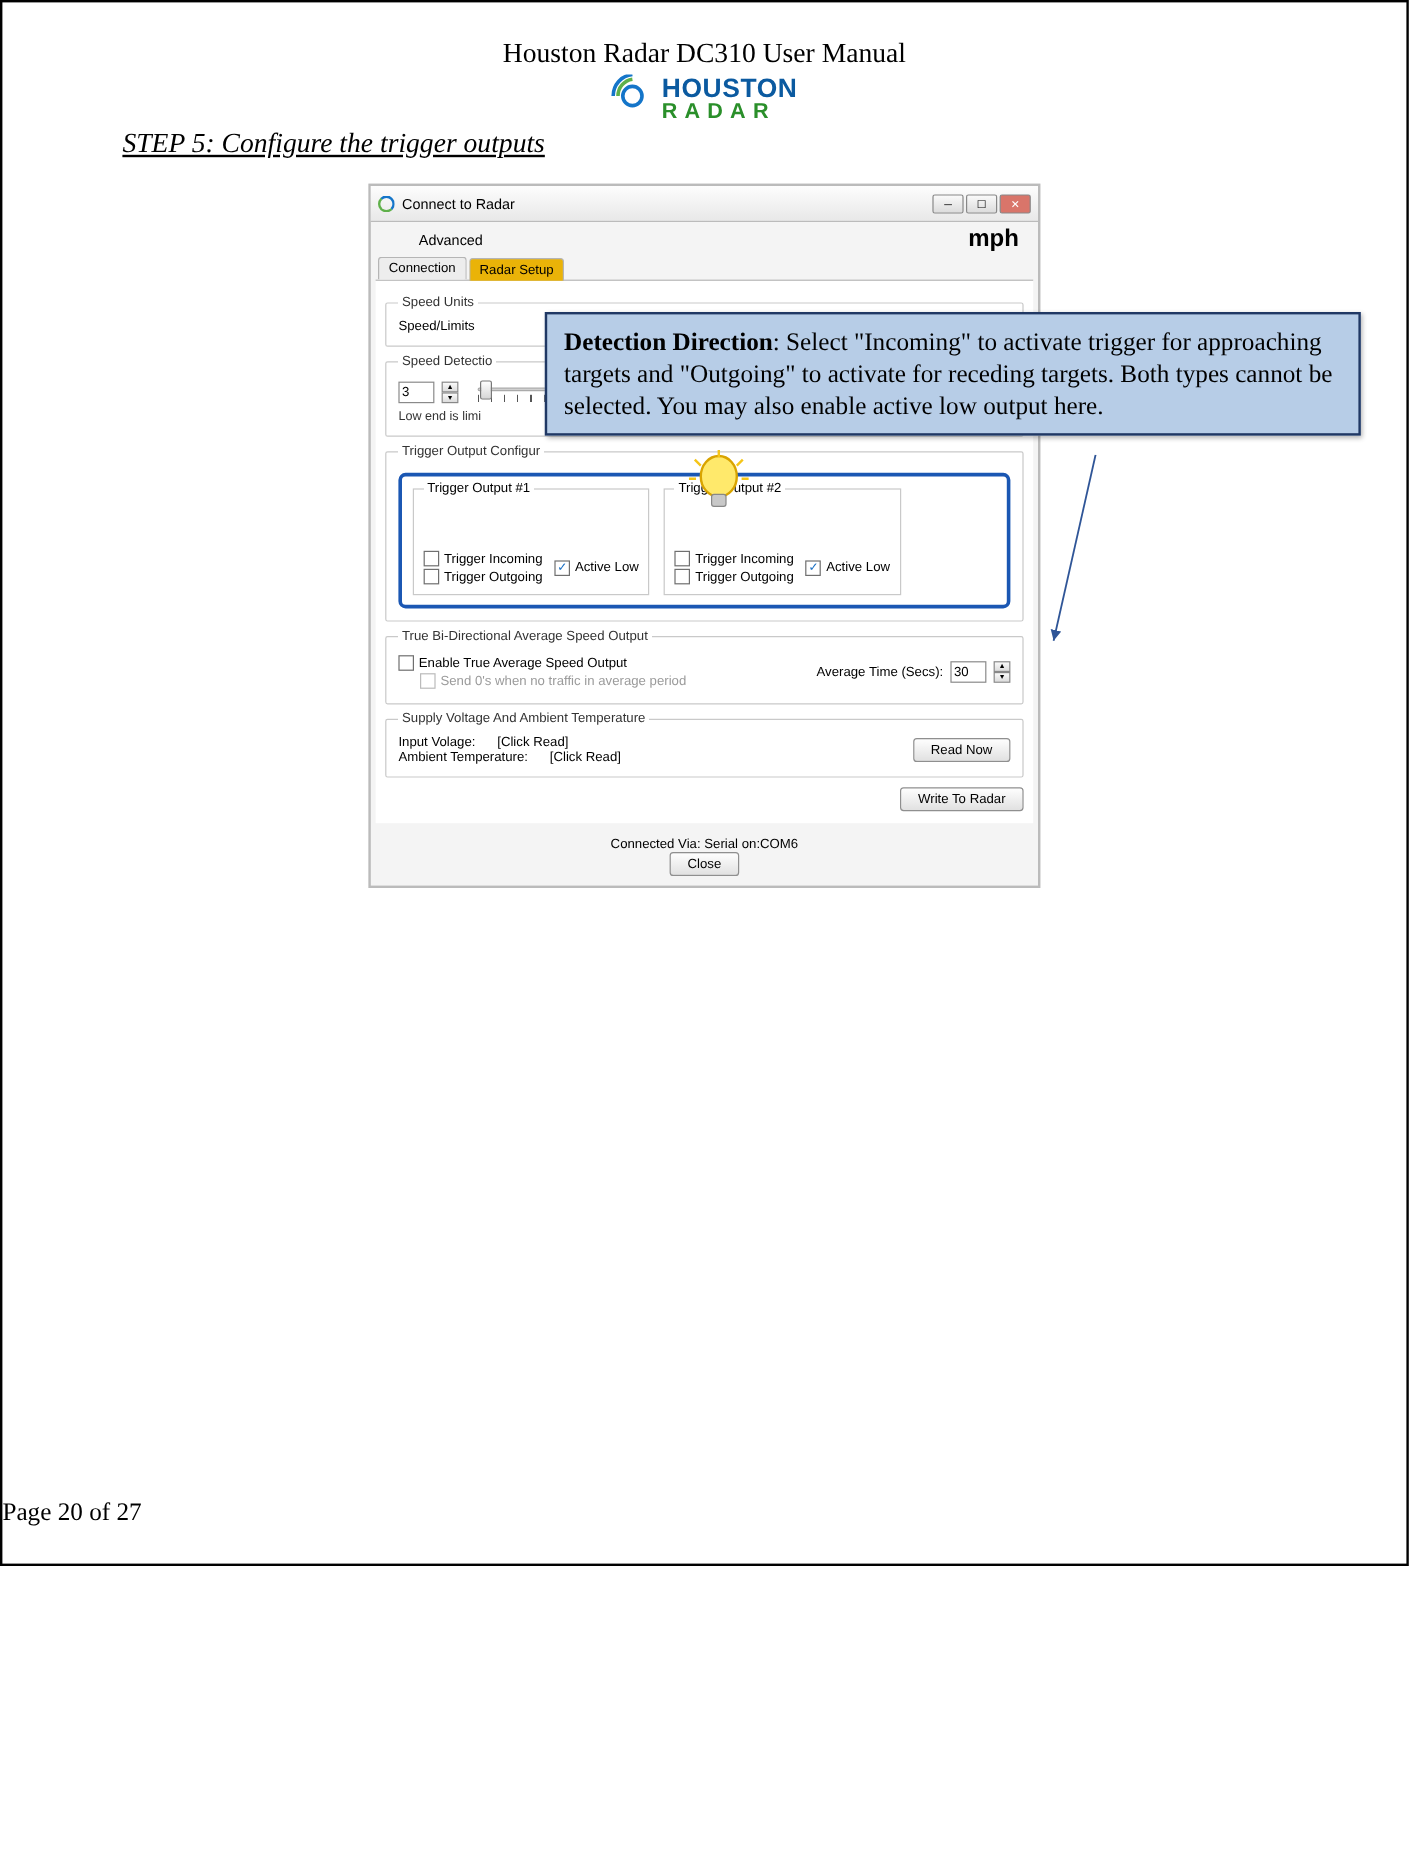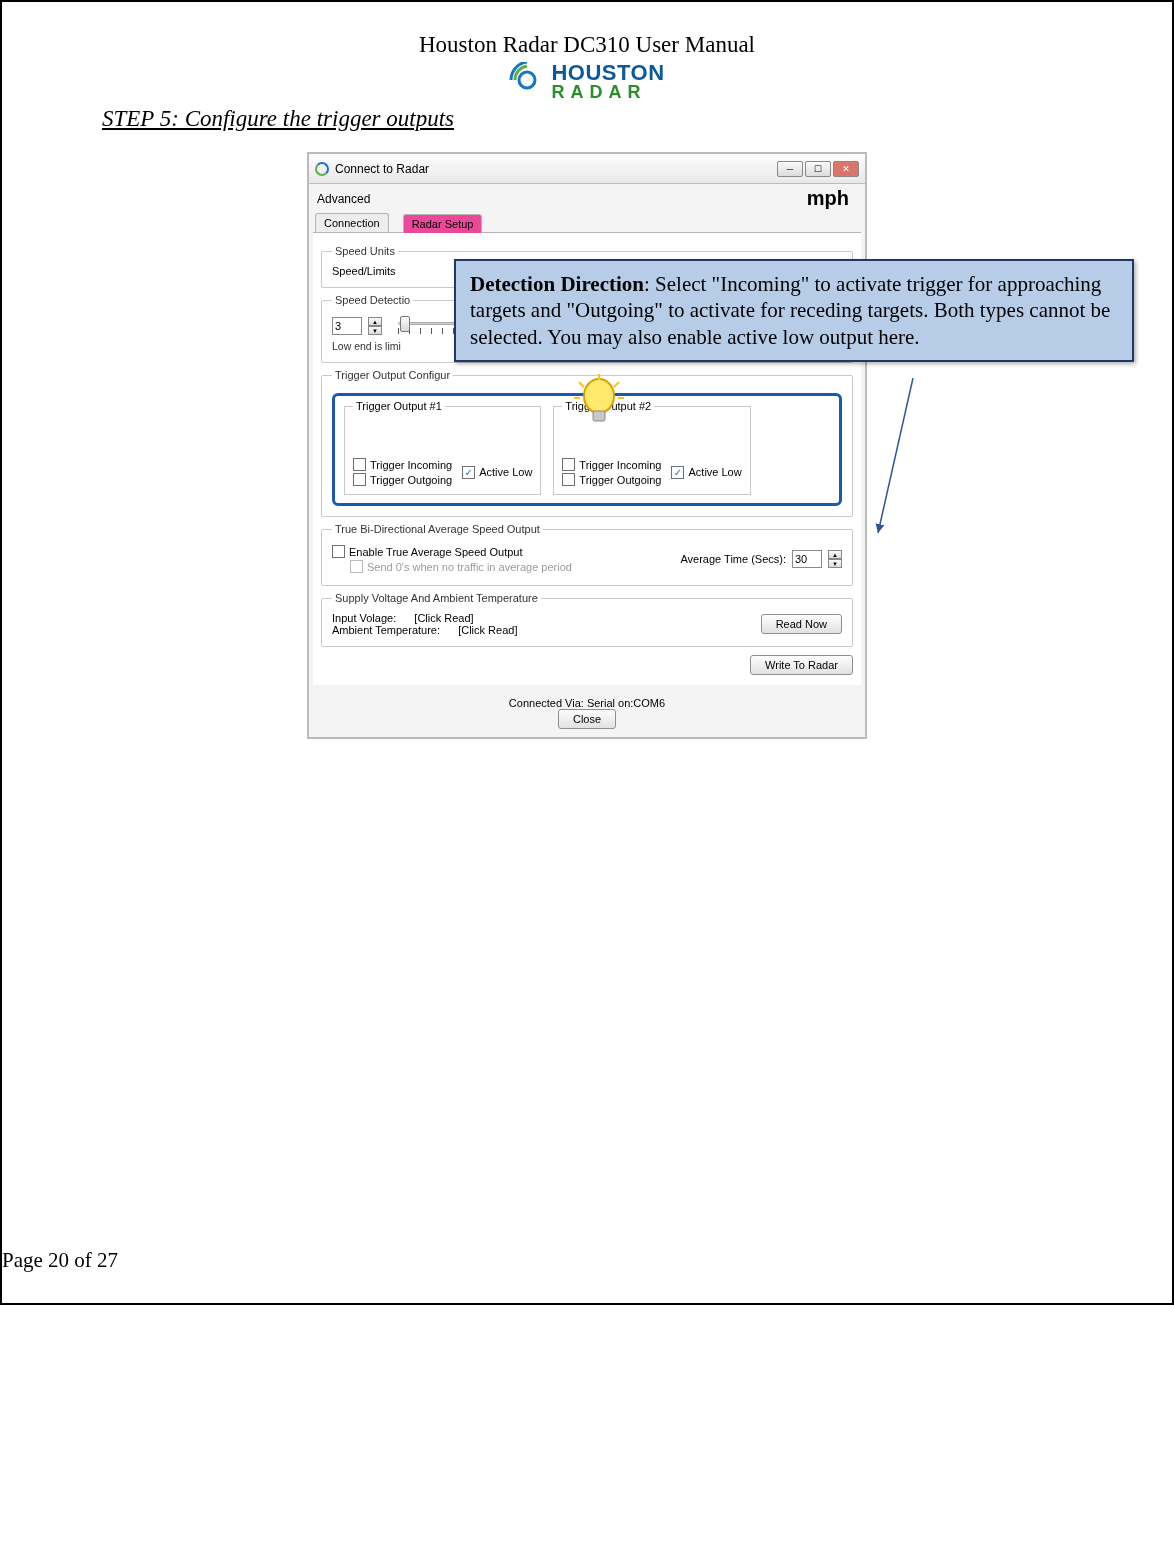--- a/index.html
+++ b/index.html
@@ -95,44 +95,45 @@
     border: 1px solid #888;
     border-radius: 2px;
     background: linear-gradient(#fafafa,#dcdcdc);
     display: flex; align-items: center; justify-content: center;
     font-size: 9px;
   }
   .win-btn.close { background: #d9756a; color: #fff; }
   .topbar {
     display: flex; align-items: center;
     padding: 3px 8px;
+    margin-left: 32px;
   }
   .menu-adv { font-size: 12px; }
   .mph {
     margin-left: auto;
     font-weight: bold;
     font-size: 20px;
     font-family: Arial, Helvetica, sans-serif;
     padding-right: 8px;
   }
   .tabs {
     display: flex;
-    gap: 14px;
+    gap: 2px;
     padding: 0 6px;
   }
   .tab {
     border: 1px solid #b5b5b5;
     border-bottom: none;
     background: #ededed;
     padding: 3px 8px;
     border-radius: 3px 3px 0 0;
     font-size: 11px;
   }
   .tab.active {
-    background: #ec4899;
+    background: #eab308;
     position: relative;
     top: 1px;
   }
   .body {
     background: #fff;
     border-top: 1px solid #b5b5b5;
     margin: 0 4px 4px 4px;
     padding: 6px 8px 10px 8px;
   }
   fieldset.group {

